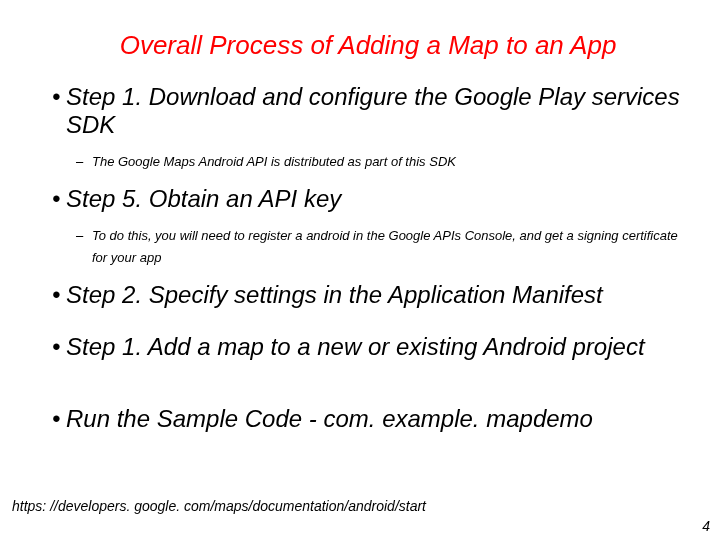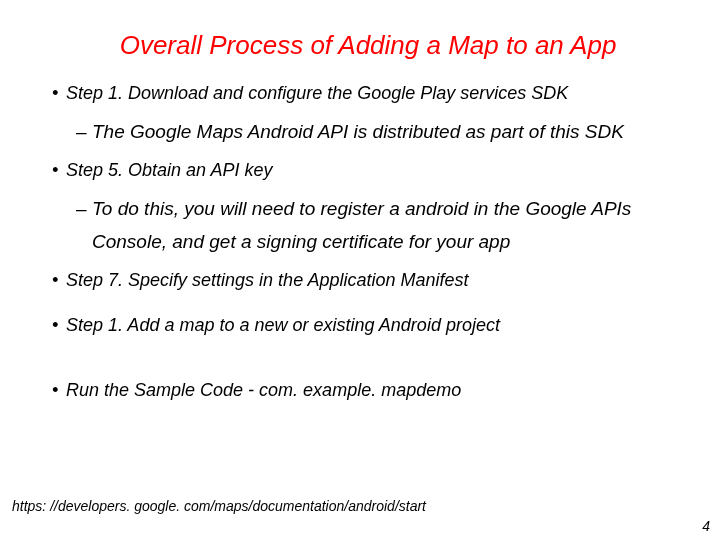--- a/index.html
+++ b/index.html
@@ -15,33 +15,33 @@
     .title {
       color: #ff0000;
       font-size: 26px;
       font-weight: 400;
       text-align: center;
       margin-bottom: 22px;
       margin-left: 10px;
       margin-right: 10px;
     }
     .bullet-l1 {
-      font-size: 18px;
+      font-size: 24px;
       margin-bottom: 12px;
       padding-left: 14px;
       position: relative;
     }
     .bullet-l1::before {
       content: "•";
       position: absolute;
       left: 0;
       top: 0;
     }
     .bullet-l2 {
-      font-size: 19px;
+      font-size: 13px;
       margin-bottom: 12px;
       padding-left: 40px;
       position: relative;
       line-height: 1.7;
     }
     .bullet-l2::before {
       content: "–";
       position: absolute;
       left: 24px;
       top: 0;
@@ -67,21 +67,21 @@
 <body>
 
 <div class="title">Overall Process of Adding a Map to an App</div>
 
 <div class="bullet-l1">Step 1. Download and configure the Google Play services SDK</div>
 <div class="bullet-l2">The Google Maps Android API is distributed as part of this SDK</div>
 
 <div class="bullet-l1">Step 5. Obtain an API key</div>
 <div class="bullet-l2">To do this, you will need to register a android in the Google APIs Console, and get a signing certificate for your app</div>
 
-<div class="bullet-l1">Step 7. Specify settings in the Application Manifest</div>
+<div class="bullet-l1">Step 2. Specify settings in the Application Manifest</div>
 <div class="gap"></div>
 <div class="bullet-l1">Step 1. Add a map to a new or existing Android project</div>
 
 <div class="biggap"></div>
 <div class="bullet-l1">Run the Sample Code - com. example. mapdemo</div>
 
 <div class="footer-link">https: //developers. google. com/maps/documentation/android/start</div>
 <div class="page-number">4</div>
 
 </body></html>

